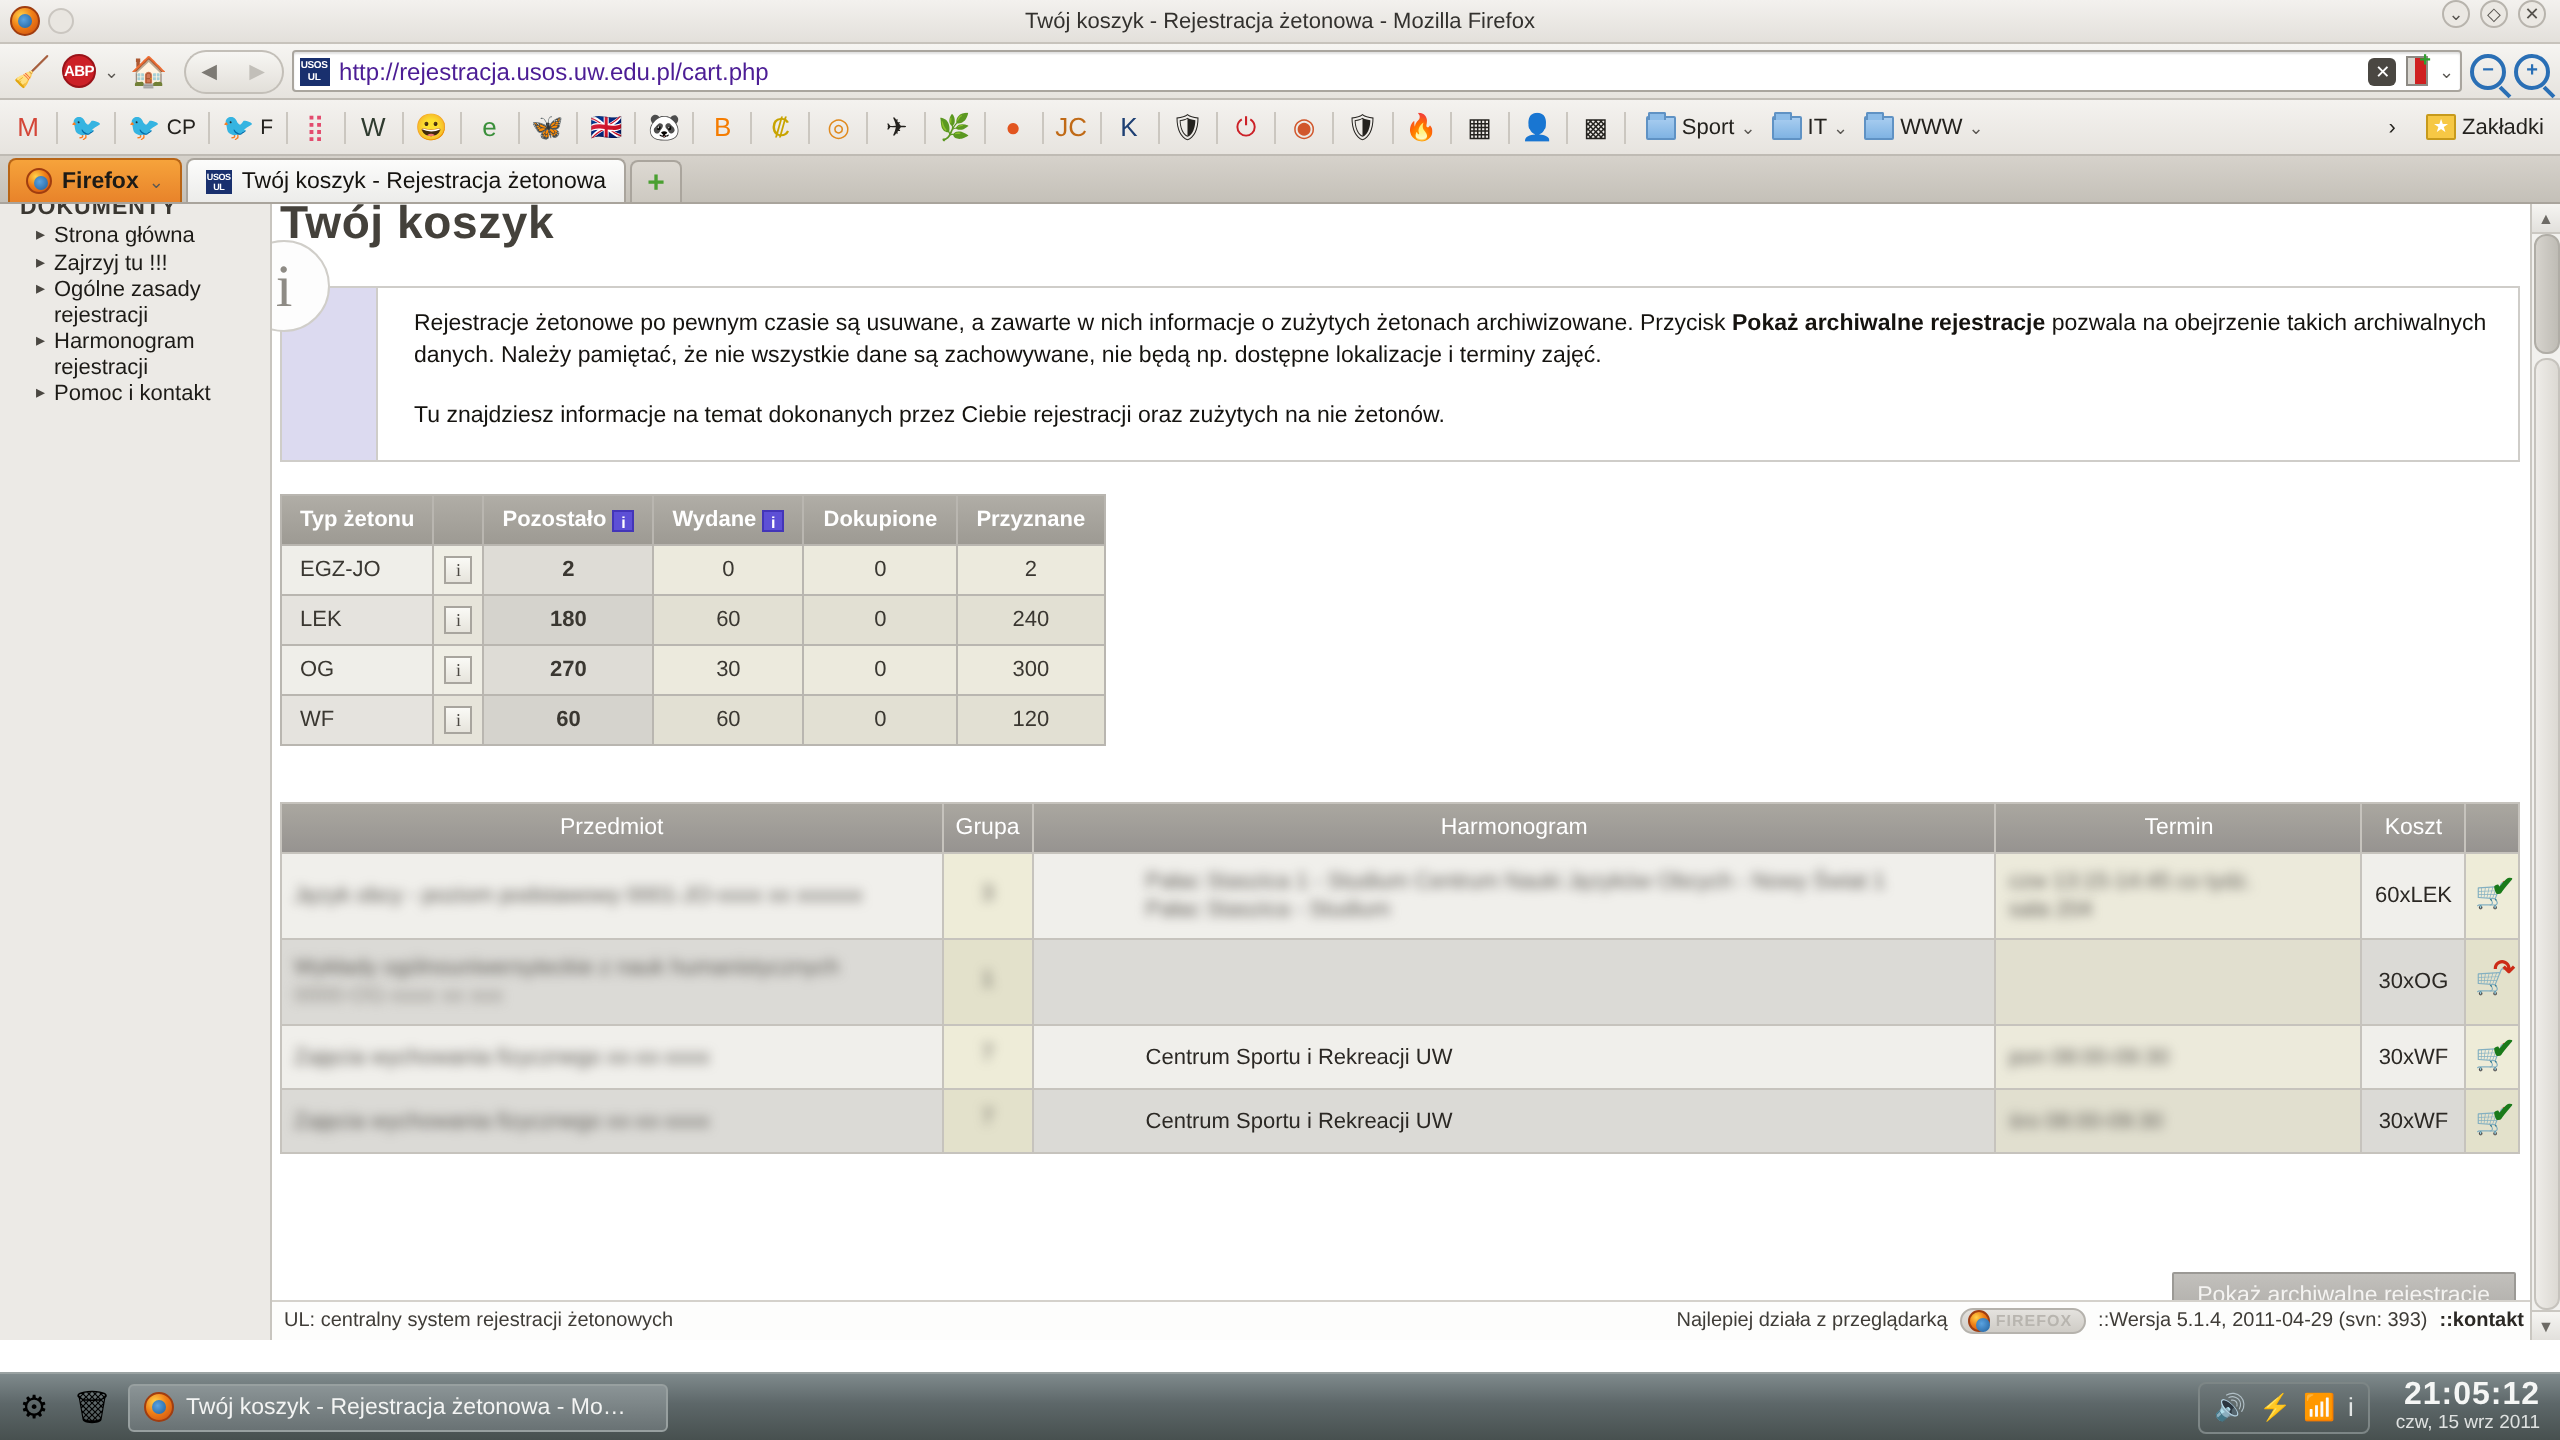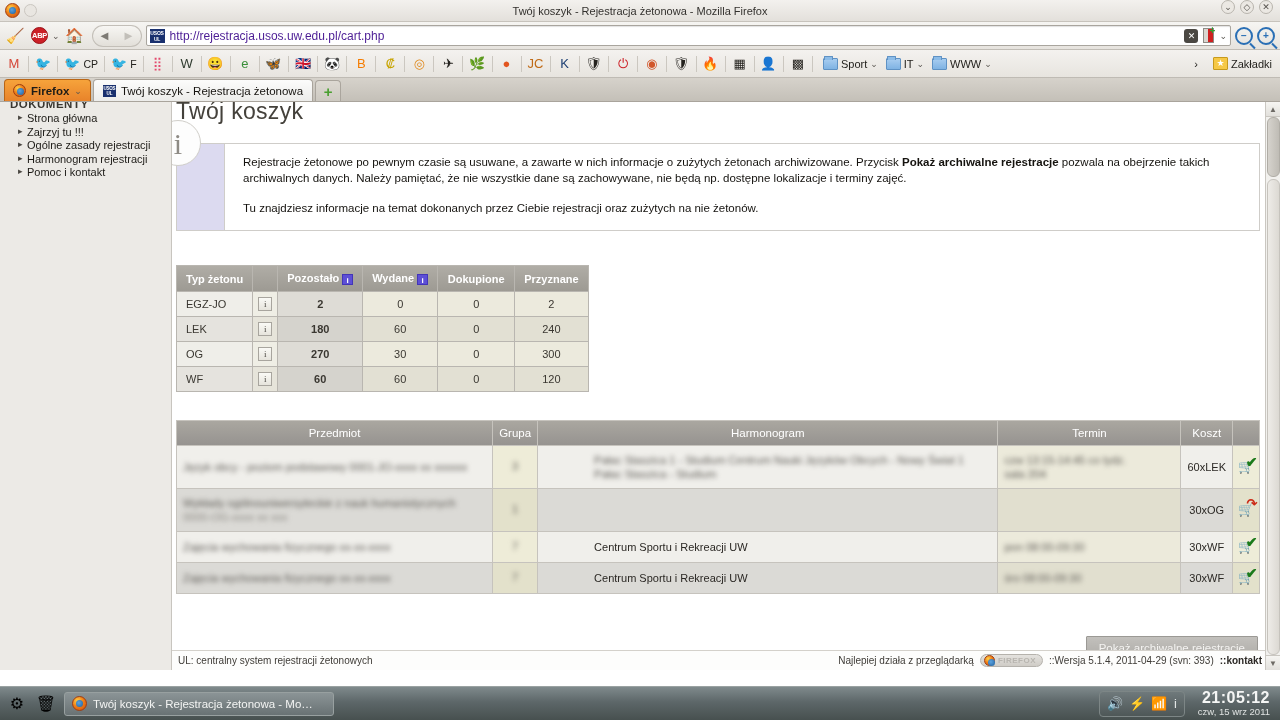--- a/index.html
+++ b/index.html
@@ -173,21 +173,21 @@
     display: flex; align-items: center; justify-content: center;
     color: #4aa031; font-size: 15px; font-weight: bold; line-height: 1;
   }
 
   
   #content {
     position: relative; width: 1280px; height: 568px;
     background: #fff; display: flex; overflow: hidden;
   }
   #sidebar {
-    width: 172px; height: 100%; background: #eceae6;
+    width: 136px; height: 100%; background: #eceae6;
     border-right: 1px solid #c8c5bf;
     padding: 0 0 0 10px; flex-shrink: 0;
     position: relative;
   }
   .side-head {
     font-size: 11.5px; font-weight: bold; color: #3a3731;
     letter-spacing: .5px; margin-top: -4px;
   }
   .side-sub { padding-left: 8px; margin-top: 2px; }
   .side-sub-item {
@@ -202,21 +202,21 @@
     font-size: 11.5px; color: #2e2b26; letter-spacing: .4px;
     margin-top: 22px;
   }
   .side-main.active { font-weight: bold; color: #16140f; }
 
   #page {
     flex: 1; height: 100%; background: #fff;
     padding: 0 20px 0 4px; position: relative; overflow: hidden;
   }
   #page-title {
-    font-size: 23px; color: #44413b; font-weight: normal;
+    font-size: 23px; color: #44413b; font-weight: bold;
     margin: -4px 0 0 0; letter-spacing: .3px;
   }
 
   
   #infobox {
     margin-top: 18px; border: 1px solid #cfcdc9;
     background: #fff; display: flex; min-height: 88px;
     position: relative;
   }
   #infobox .icon-col {
@@ -229,21 +229,21 @@
     background: #fdfdfd; border: 1px solid #d0cec9;
     color: #8e8b85; font-size: 30px; font-family: "Liberation Serif", serif;
     text-align: center; line-height: 45px;
   }
   #infobox .txt-col { padding: 10px 12px 10px 18px; flex: 1; }
   #infobox p { font-size: 11.5px; color: #15130f; line-height: 16px; }
   #infobox p + p { margin-top: 14px; }
 
   
   #token-table {
-    margin-top: 34px; border-collapse: separate; border-spacing: 1px;
+    margin-top: 16px; border-collapse: separate; border-spacing: 1px;
     background: #b9b6b0;
   }
   #token-table th {
     background: linear-gradient(to bottom,#b0adA6,#9d9a93);
     background-color: #a6a39c;
     color: #fff; font-size: 11px; font-weight: bold;
     padding: 6px 9px; white-space: nowrap;
   }
   #token-table th .ibadge {
     display: inline-block; width: 11px; height: 11px;

